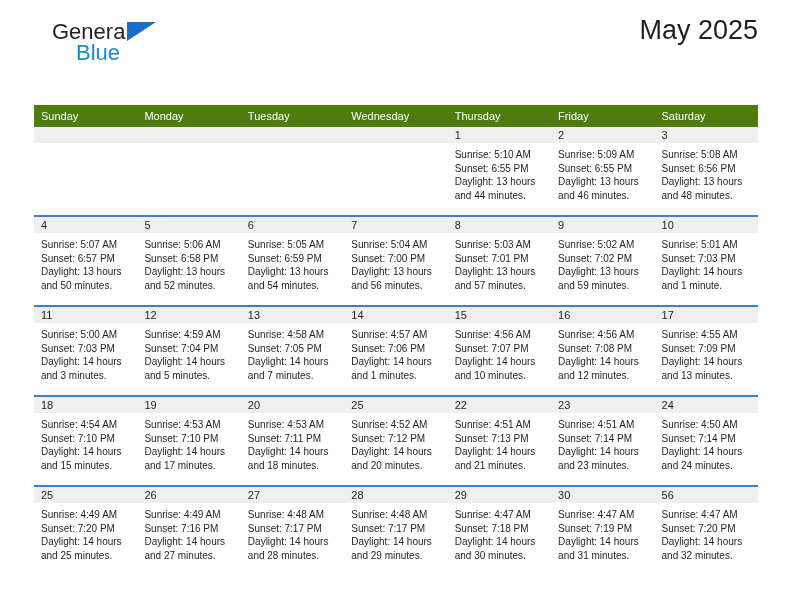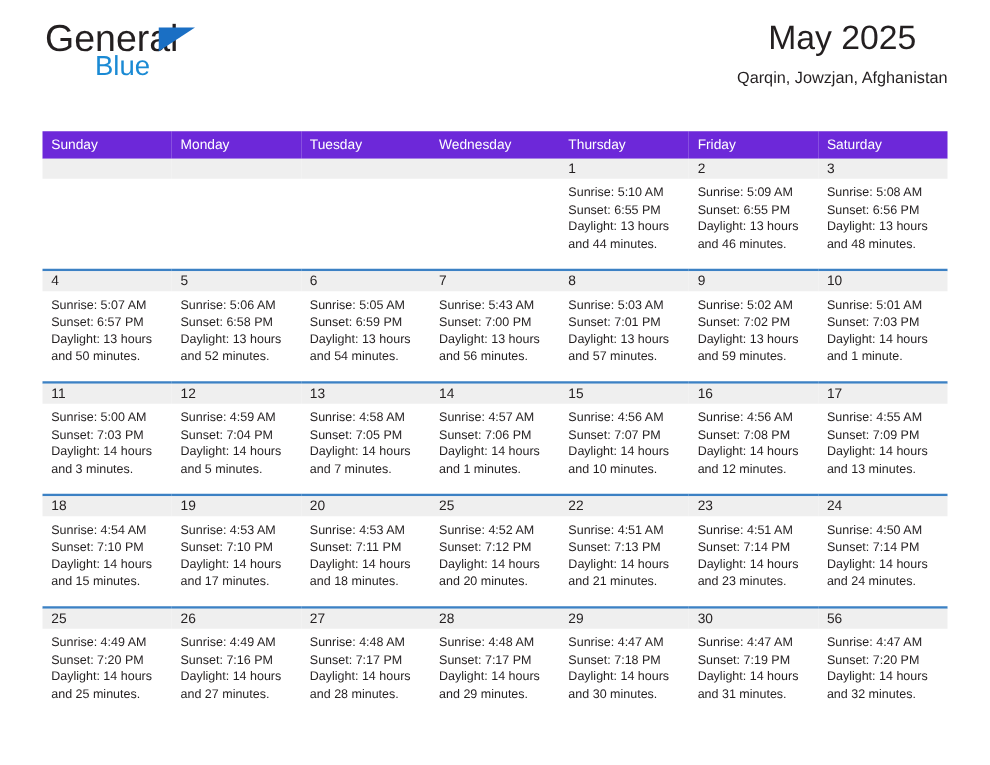--- a/index.html
+++ b/index.html
@@ -33,23 +33,23 @@
 
   .brand {
     position: absolute;
     left: 0;
     top: 20px;
     width: 220px;
     height: 52px;
   }
   .brand-general {
     position: absolute;
-    left: 2px;
+    left: 18px;
     top: 0px;
-    font-size: 30px;
+    font-size: 22px;
     letter-spacing: 0px;
     color: #231f20;
     line-height: 24px;
   }
   .brand-triangle {
     position: absolute;
     left: 93px;
     top: 2px;
     width: 0;
     height: 0;
@@ -90,21 +90,21 @@
   .calendar {
     position: absolute;
     left: 34px;
     top: 105px;
     width: 724px;
     border-collapse: collapse;
     table-layout: fixed;
   }
 
   .calendar th {
-    background: #6d28d9;
+    background: #4d7c0f;
     color: #ffffff;
     font-size: 11px;
     font-weight: normal;
     text-align: left;
     padding: 5px 0 5px 7px;
     height: 17px;
     box-sizing: border-box;
   }
 
   .calendar td {
@@ -153,21 +153,20 @@
   <div class="header">
 
     <div class="brand">
       <span class="brand-general">General</span>
       <span class="brand-triangle"></span>
       <span class="brand-blue">Blue</span>
     </div>
 
     <div class="title-block">
       <div class="cal-title">May 2025</div>
-      <div class="cal-subtitle">Qarqin, Jowzjan, Afghanistan</div>
     </div>
 
   </div>
 
   <table class="calendar">
     <thead>
       <tr id="weekday-row">
           <th>Sunday</th>
           <th>Monday</th>
           <th>Tuesday</th>
@@ -264,21 +263,21 @@
                 <div>Sunset: 6:59 PM</div>
                 <div>Daylight: 13 hours</div>
                 <div>and 54 minutes.</div>
               </div>
             </div>
           </td>
           <td>
             <div class="cell">
               <div class="daynum-band">7</div>
               <div class="cell-body">
-                <div>Sunrise: 5:43 AM</div>
+                <div>Sunrise: 5:04 AM</div>
                 <div>Sunset: 7:00 PM</div>
                 <div>Daylight: 13 hours</div>
                 <div>and 56 minutes.</div>
               </div>
             </div>
           </td>
           <td>
             <div class="cell">
               <div class="daynum-band">8</div>
               <div class="cell-body">

